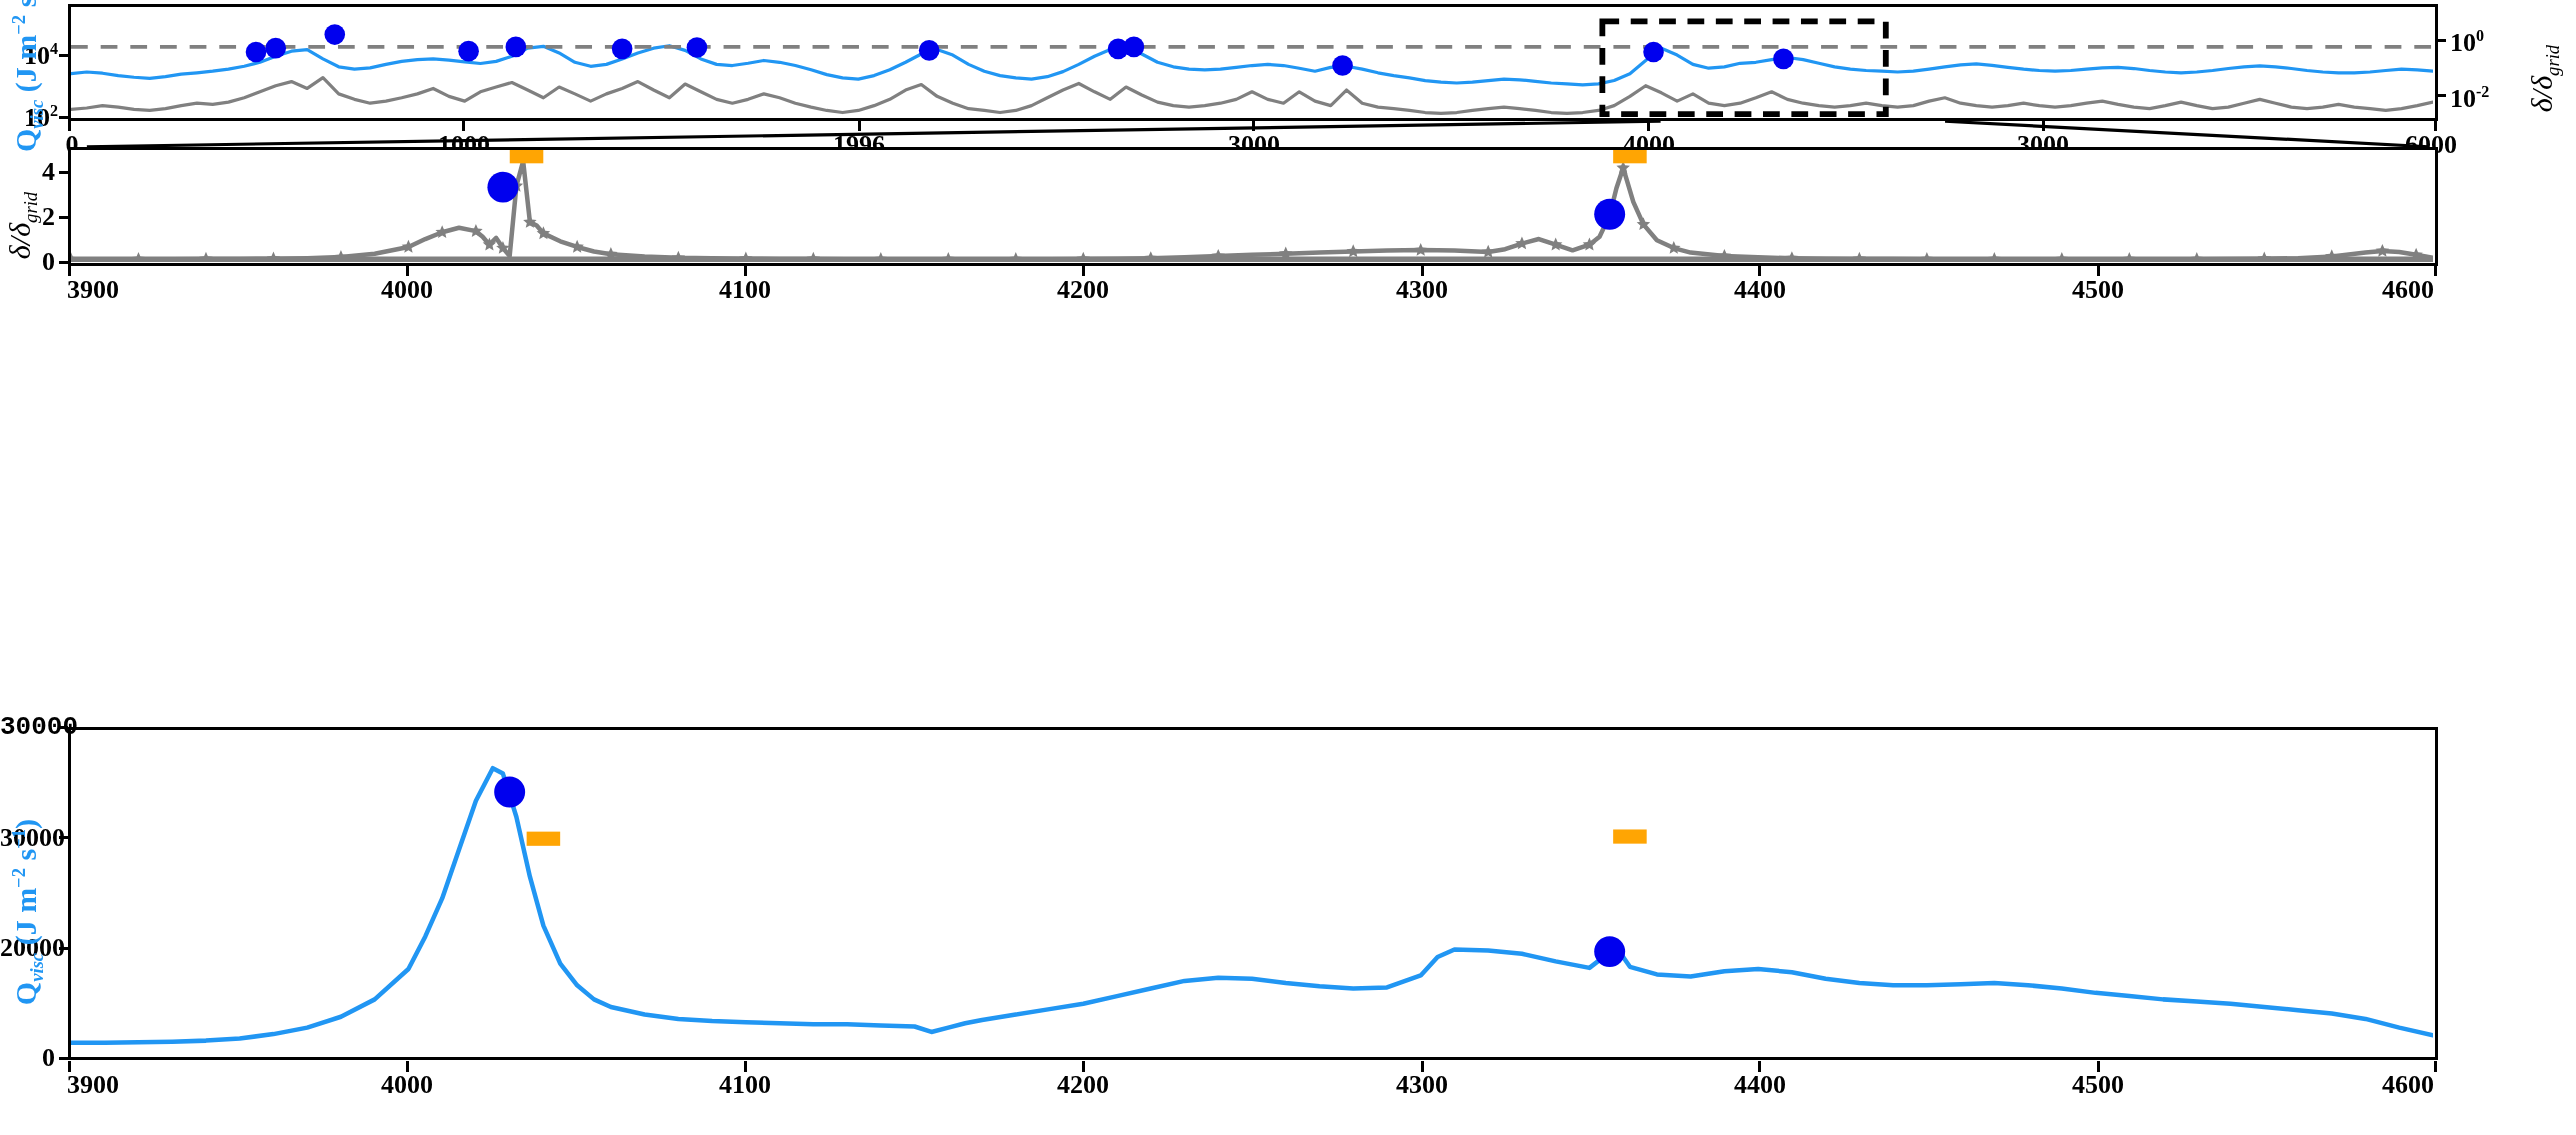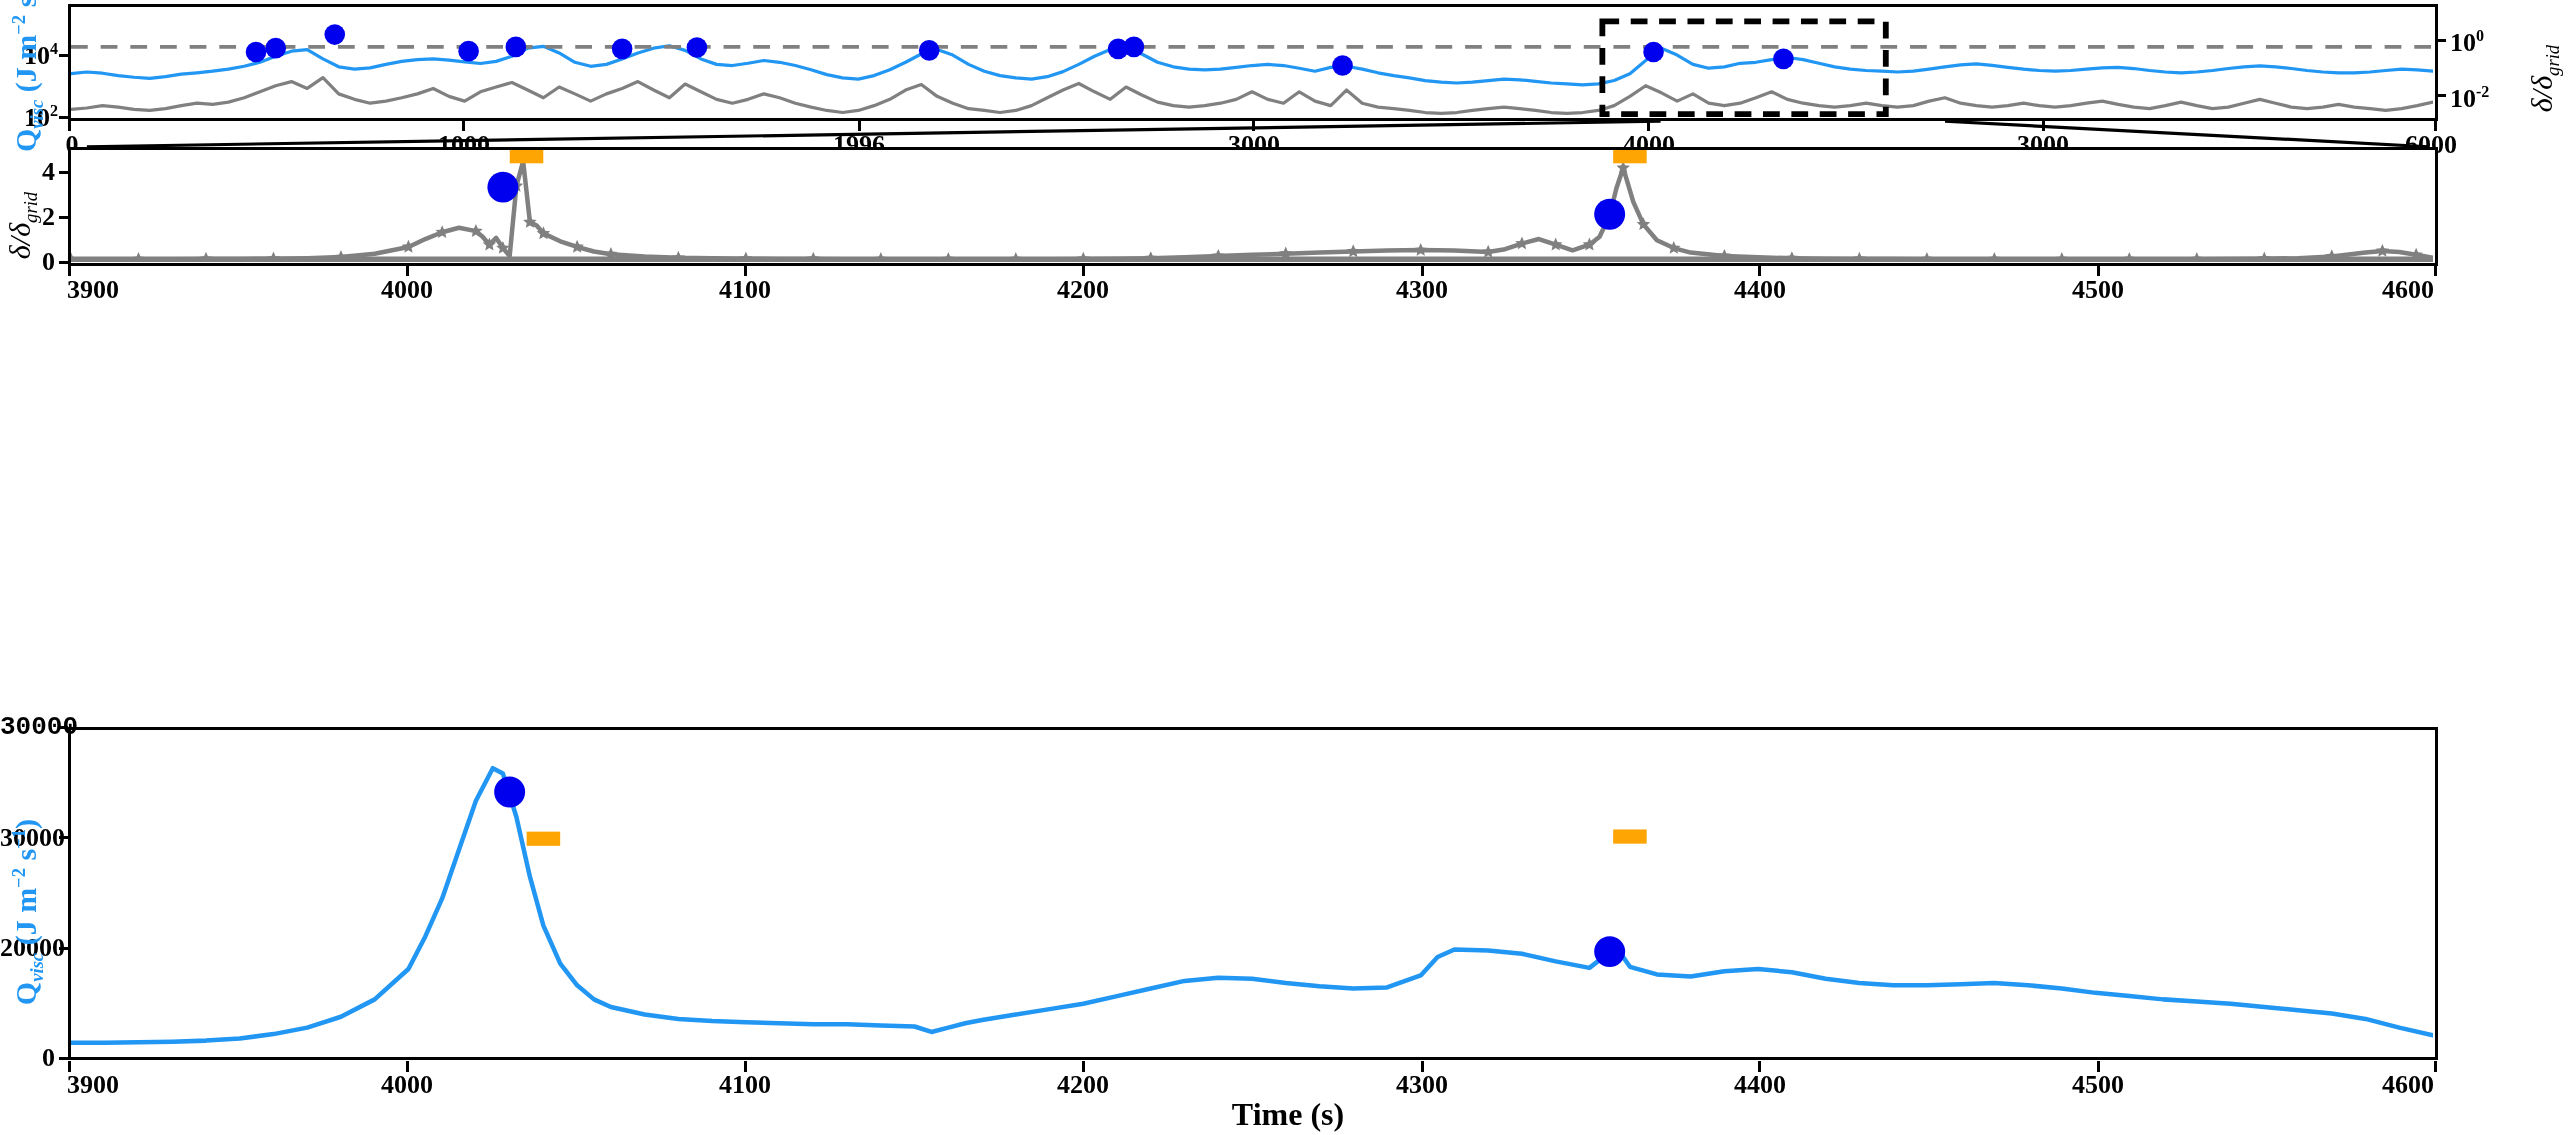--- a/index.html
+++ b/index.html
@@ -223,16 +223,15 @@
 
   <div class="tlab xt" style="left:93px;top:1072px;">3900</div>
   <div class="tlab xt" style="left:407px;top:1072px;">4000</div>
   <div class="tlab xt" style="left:745px;top:1072px;">4100</div>
   <div class="tlab xt" style="left:1083px;top:1072px;">4200</div>
   <div class="tlab xt" style="left:1422px;top:1072px;">4300</div>
   <div class="tlab xt" style="left:1760px;top:1072px;">4400</div>
   <div class="tlab xt" style="left:2098px;top:1072px;">4500</div>
   <div class="tlab xt" style="left:2408px;top:1072px;">4600</div>
 
-  <div class="axtitle blk-lab" style="left:0px;top:1096px;width:2576px;text-align:center;font-size:32px;">Time (s)</div>
 
 </div>
 
 
 </body></html>

